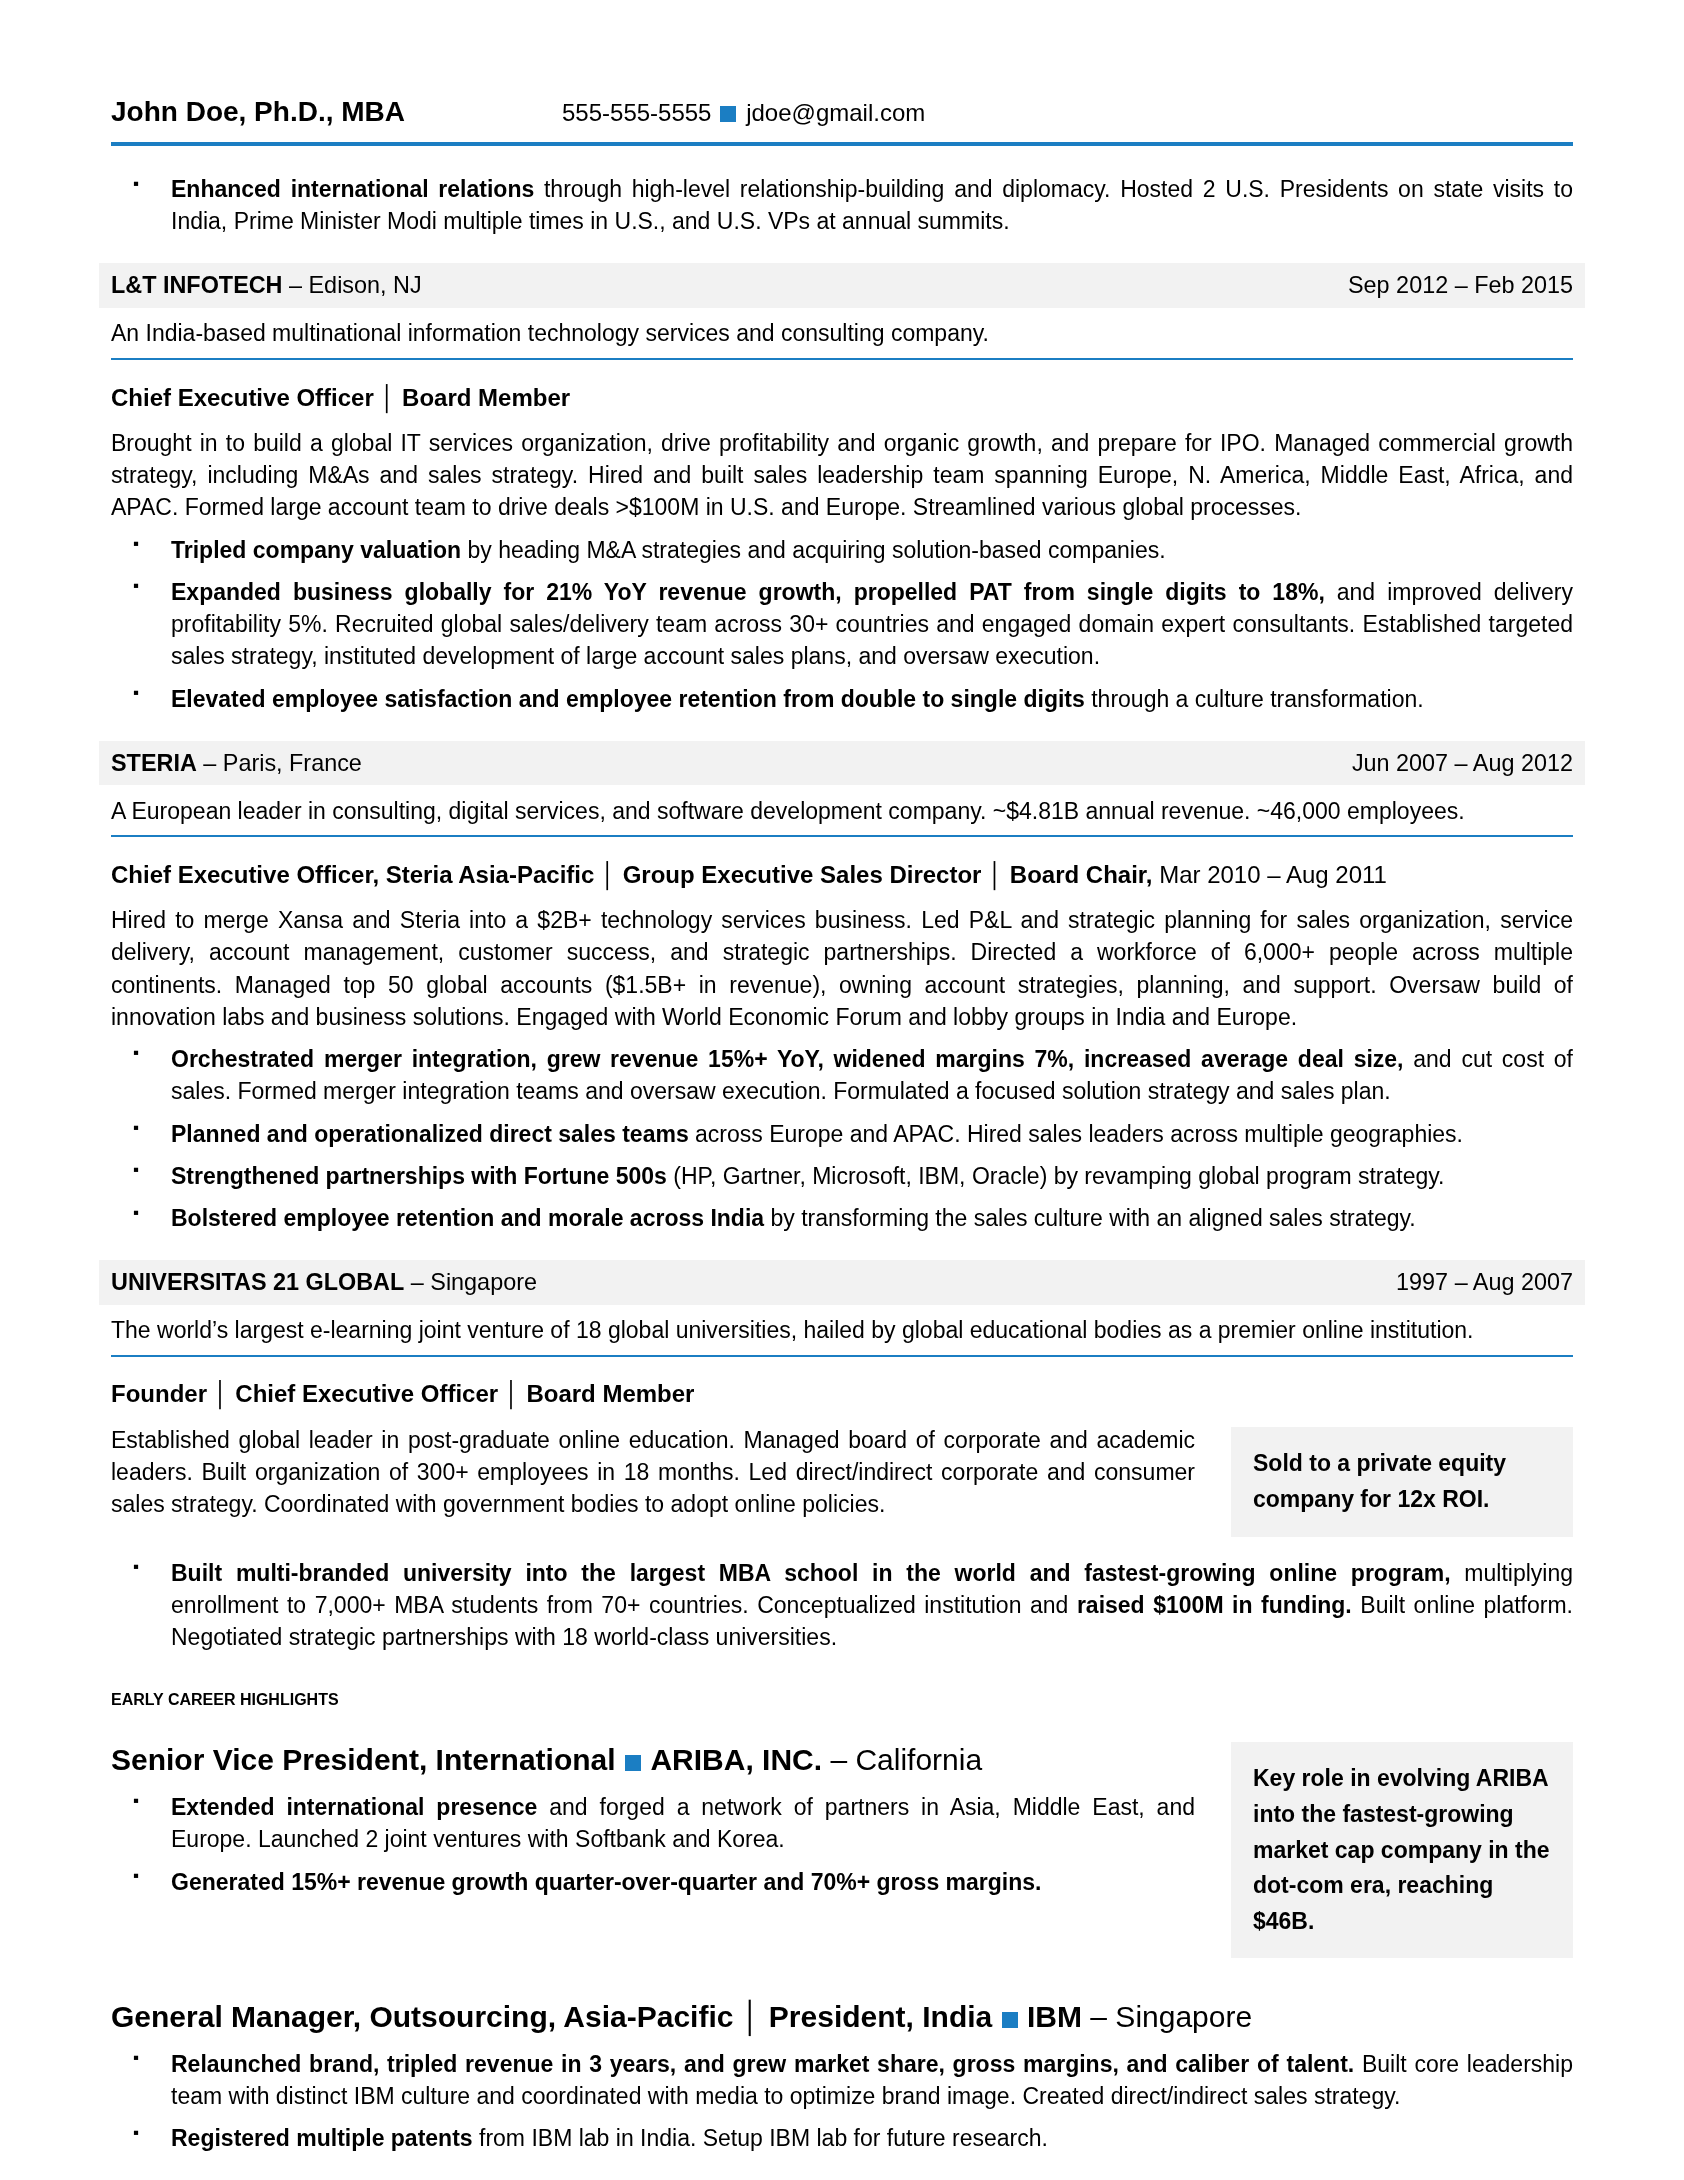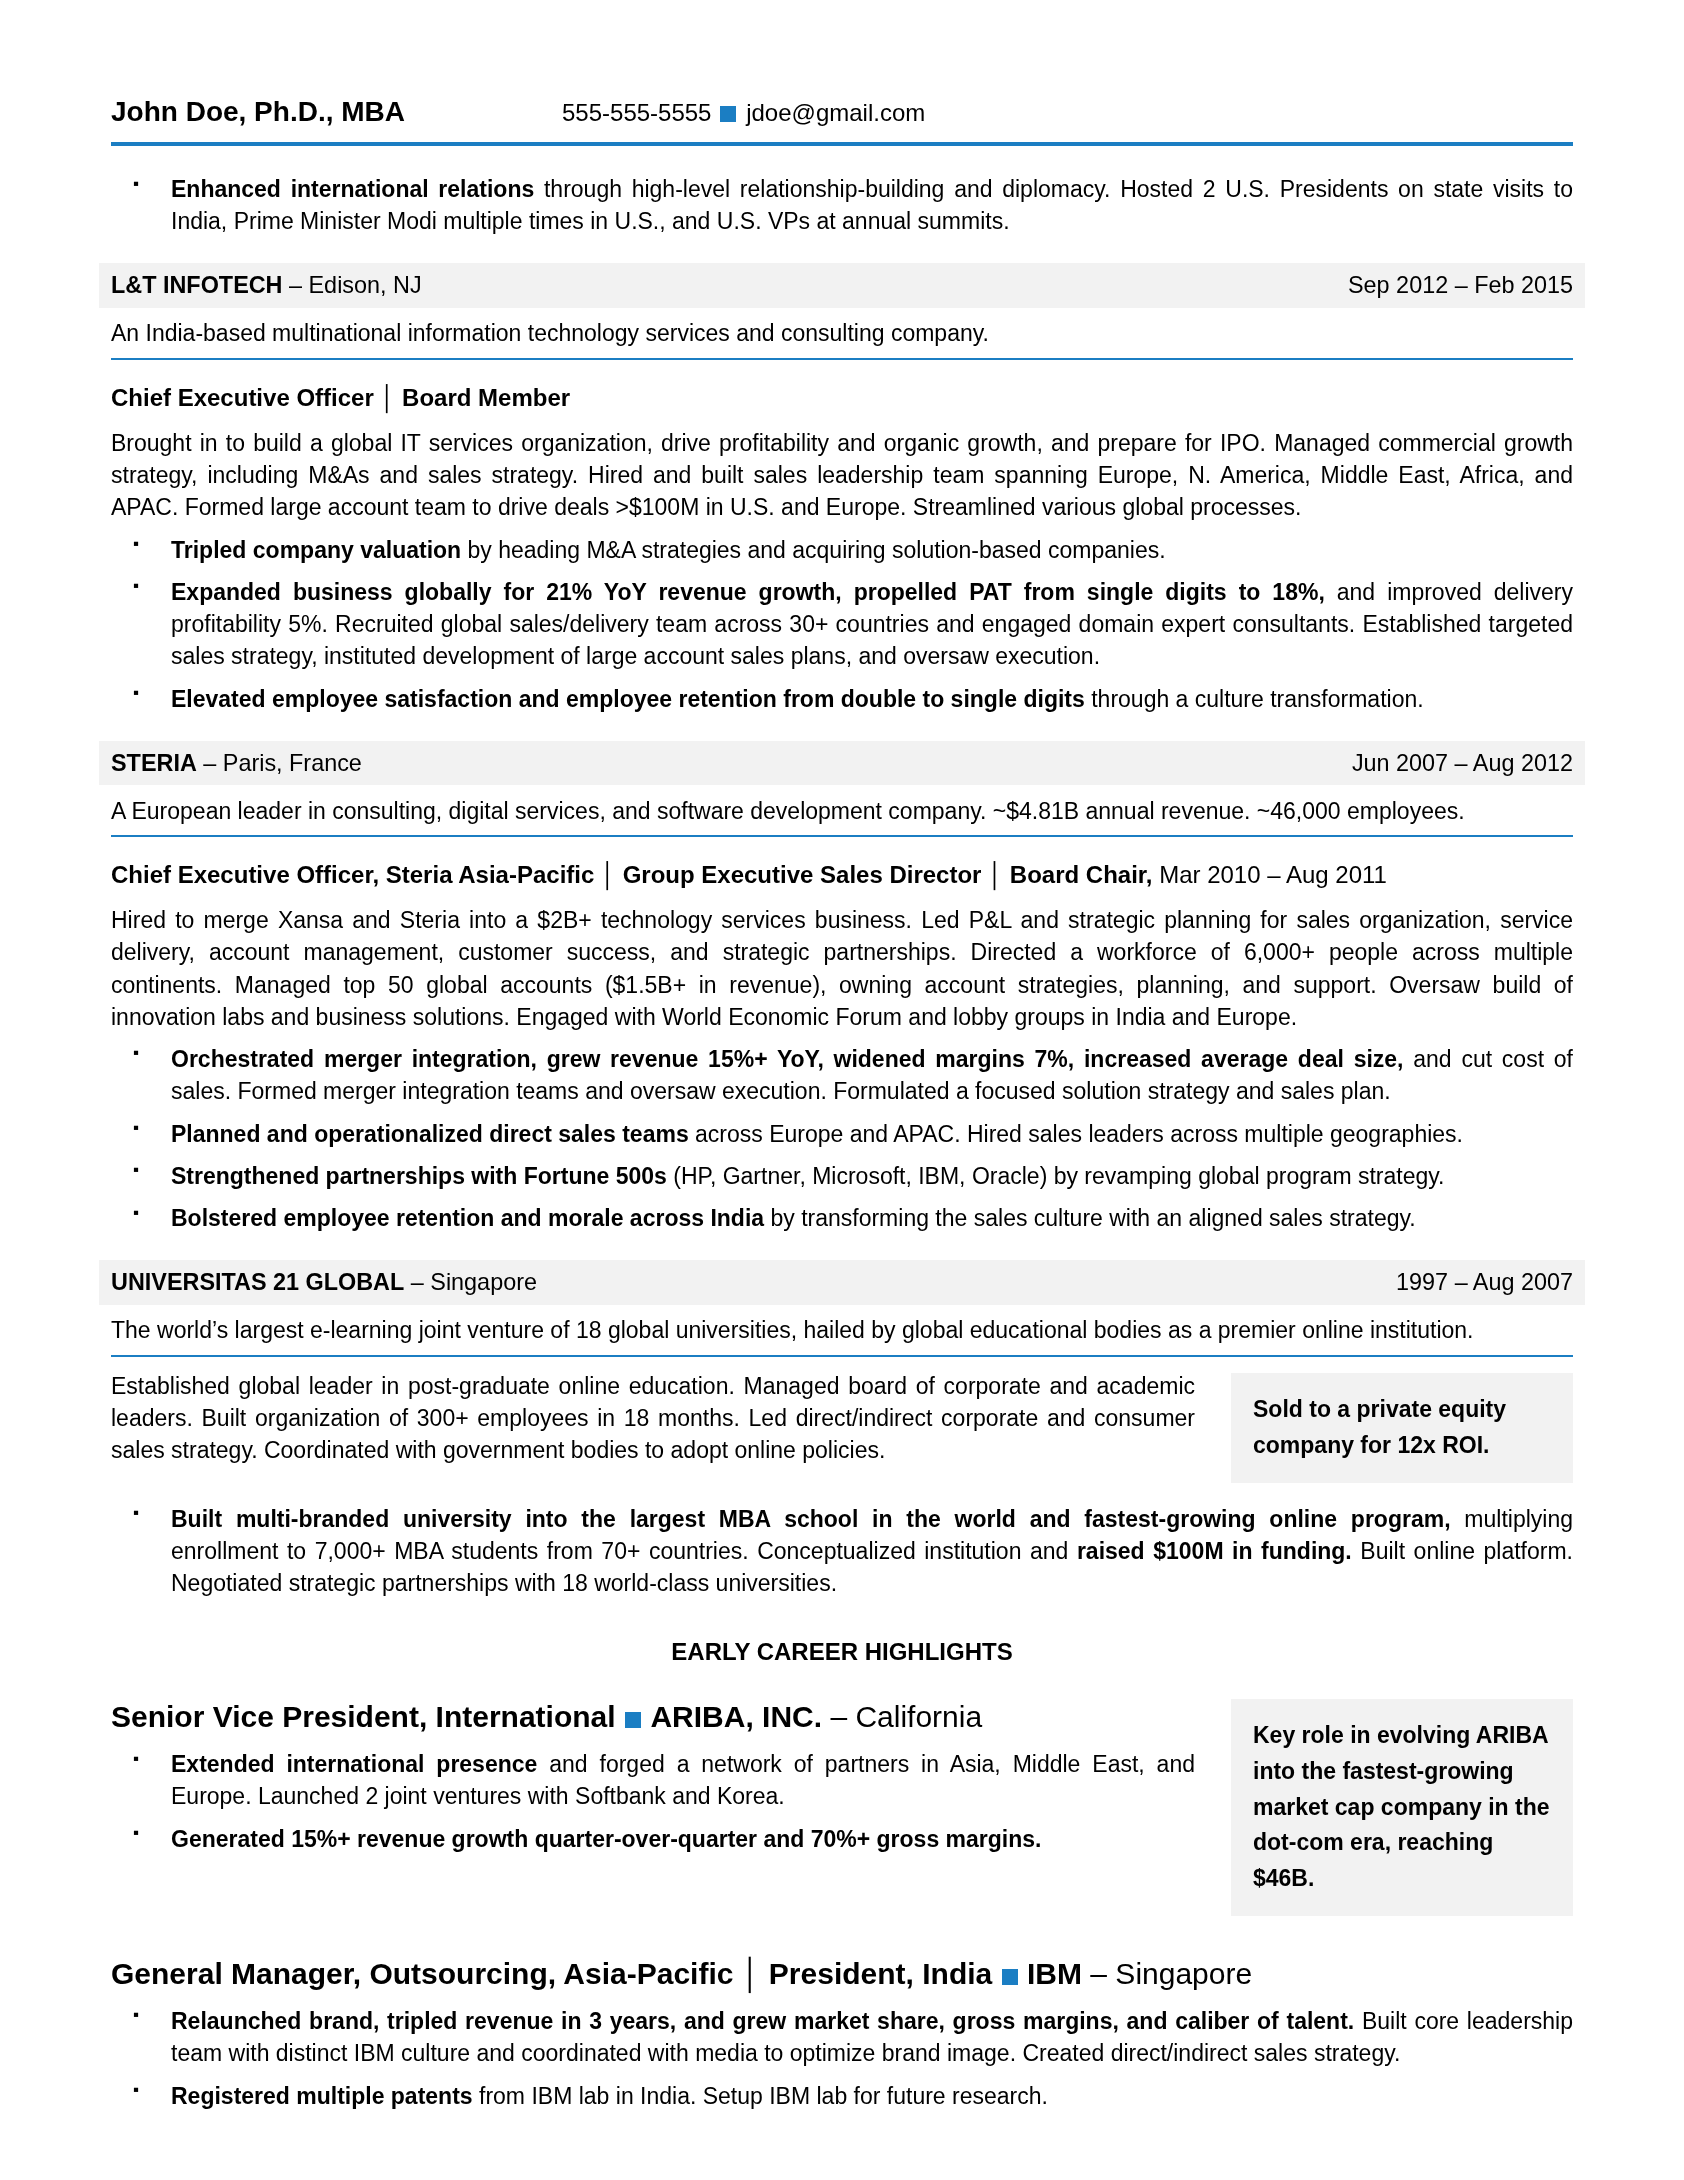--- a/index.html
+++ b/index.html
@@ -36,21 +36,21 @@
   .role-title { margin-top:20.4px; font-size:24px; }
   .role-body::after, .entry::after { content:""; display:block; clear:both; }
   .summary { margin-top:12.8px; text-align:justify; }
   .callout {
     float:right; width:342px; background:var(--shade);
     padding:19px 22px; margin:3.4px 0 10.2px 36px;
     font-weight:700; line-height:1.55; text-align:left;
   }
 
   
-  .early-heading { text-align:center; font-weight:700; font-size:24px; margin-top:36px; }
+  .early-heading { text-align:left; font-weight:700; font-size:16px; margin-top:36px; }
   .entry { margin-top:27px; clear:both; }
   .entry-head { font-size:30px; }
   .entry-head .sq { margin:0 9.4px; }
 </style>
 </head>
 <body>
 
 <div class="page">
   <div class="hdr">
     <span class="name">John Doe, Ph.D., MBA</span>
@@ -85,20 +85,21 @@
       </div>
       <div class="bullet"><span class="marker">▪</span><span class="btext"><span class="b">Orchestrated merger integration, grew revenue 15%+ YoY, widened margins 7%, increased average deal size,</span><span> and cut cost of sales. Formed merger integration teams and oversaw execution. Formulated a focused solution strategy and sales plan.</span></span></div>
       <div class="bullet"><span class="marker">▪</span><span class="btext"><span class="b">Planned and operationalized direct sales teams</span><span> across Europe and APAC. Hired sales leaders across multiple geographies.</span></span></div>
       <div class="bullet"><span class="marker">▪</span><span class="btext"><span class="b">Strengthened partnerships with Fortune 500s</span><span> (HP, Gartner, Microsoft, IBM, Oracle) by revamping global program strategy.</span></span></div>
       <div class="bullet"><span class="marker">▪</span><span class="btext"><span class="b">Bolstered employee retention and morale across India</span><span> by transforming the sales culture with an aligned sales strategy.</span></span></div>
       <div class="band">
         <span><span class="b">UNIVERSITAS 21 GLOBAL</span><span> – Singapore</span></span>
         <span>1997 – Aug 2007</span>
       </div>
       <div class="tagline">The world’s largest e-learning joint venture of 18 global universities, hailed by global educational bodies as a premier online institution.</div>
+      <div class="role-title"><span class="b">Founder │ Chief Executive Officer │ Board Member</span></div>
       <div class="role-body">
         <div class="callout">Sold to a private equity company for 12x ROI.</div>
         <div class="summary">Established global leader in post-graduate online education. Managed board of corporate and academic leaders. Built organization of 300+ employees in 18 months. Led direct/indirect corporate and consumer sales strategy. Coordinated with government bodies to adopt online policies.</div>
       </div>
       <div class="bullet"><span class="marker">▪</span><span class="btext"><span class="b">Built multi-branded university into the largest MBA school in the world and fastest-growing online program,</span><span> multiplying enrollment to 7,000+ MBA students from 70+ countries. Conceptualized institution and </span><span class="b">raised $100M in funding.</span><span> Built online platform. Negotiated strategic partnerships with 18 world-class universities.</span></span></div>
       <div class="early-heading">EARLY CAREER HIGHLIGHTS</div>
       <div class="entry">
         <div class="callout">Key role in evolving ARIBA into the fastest-growing market cap company in the dot-com era, reaching $46B.</div>
         <div class="entry-head"><span class="b">Senior Vice President, International</span><span class="sq"></span><span class="b">ARIBA, INC.</span><span> – California</span></div>
         <div class="bullet"><span class="marker">▪</span><span class="btext"><span class="b">Extended international presence</span><span> and forged a network of partners in Asia, Middle East, and Europe. Launched 2 joint ventures with Softbank and Korea.</span></span></div>

